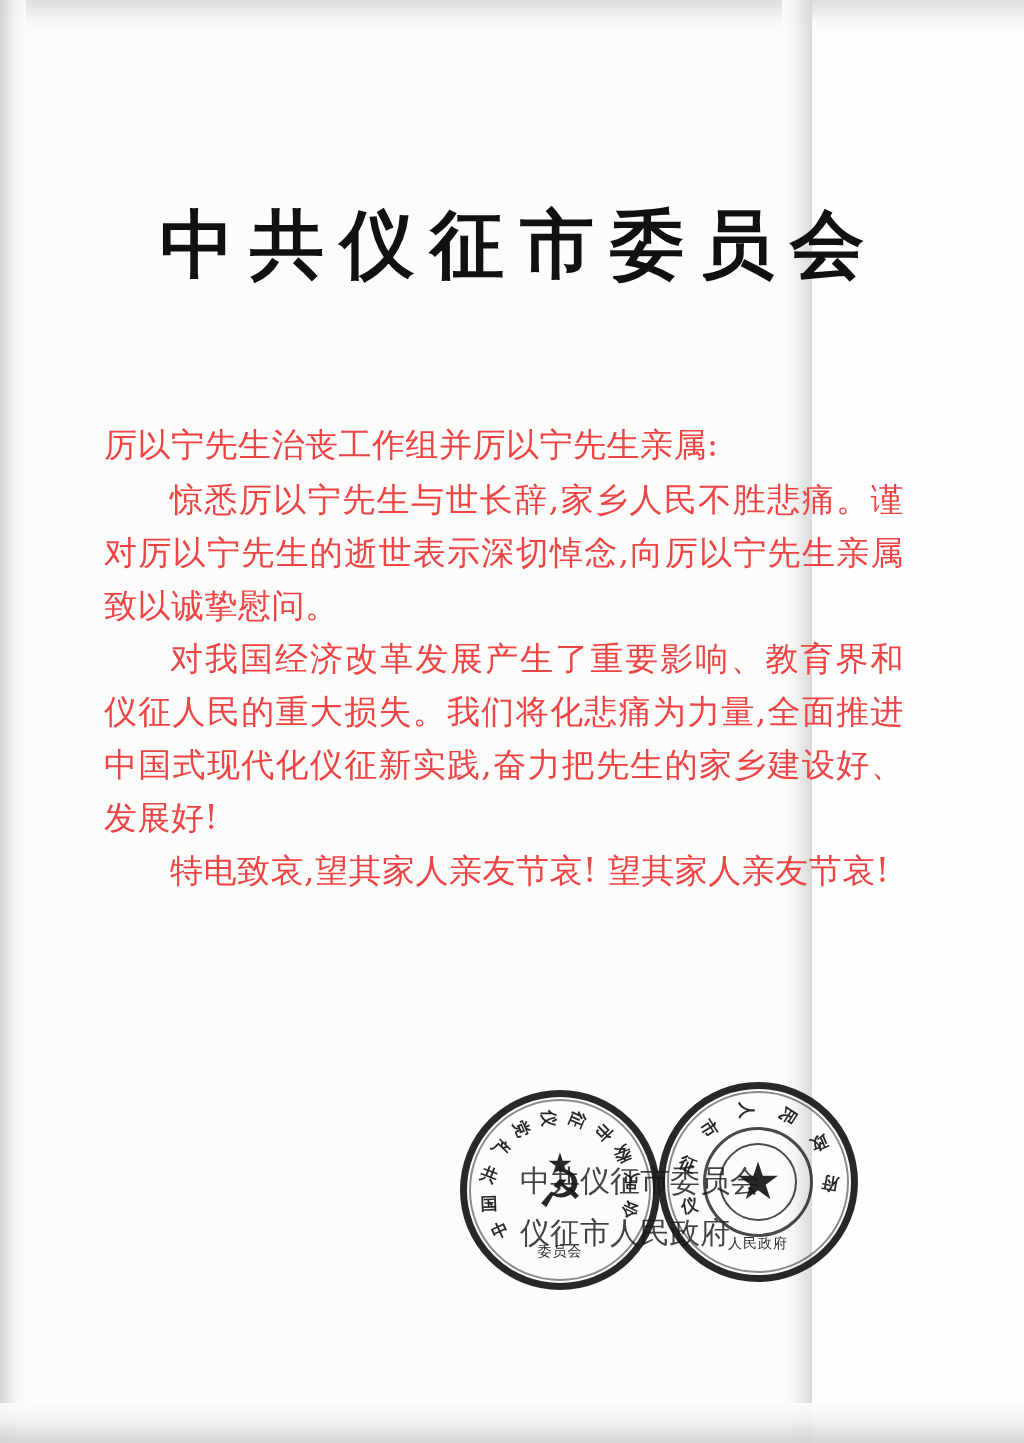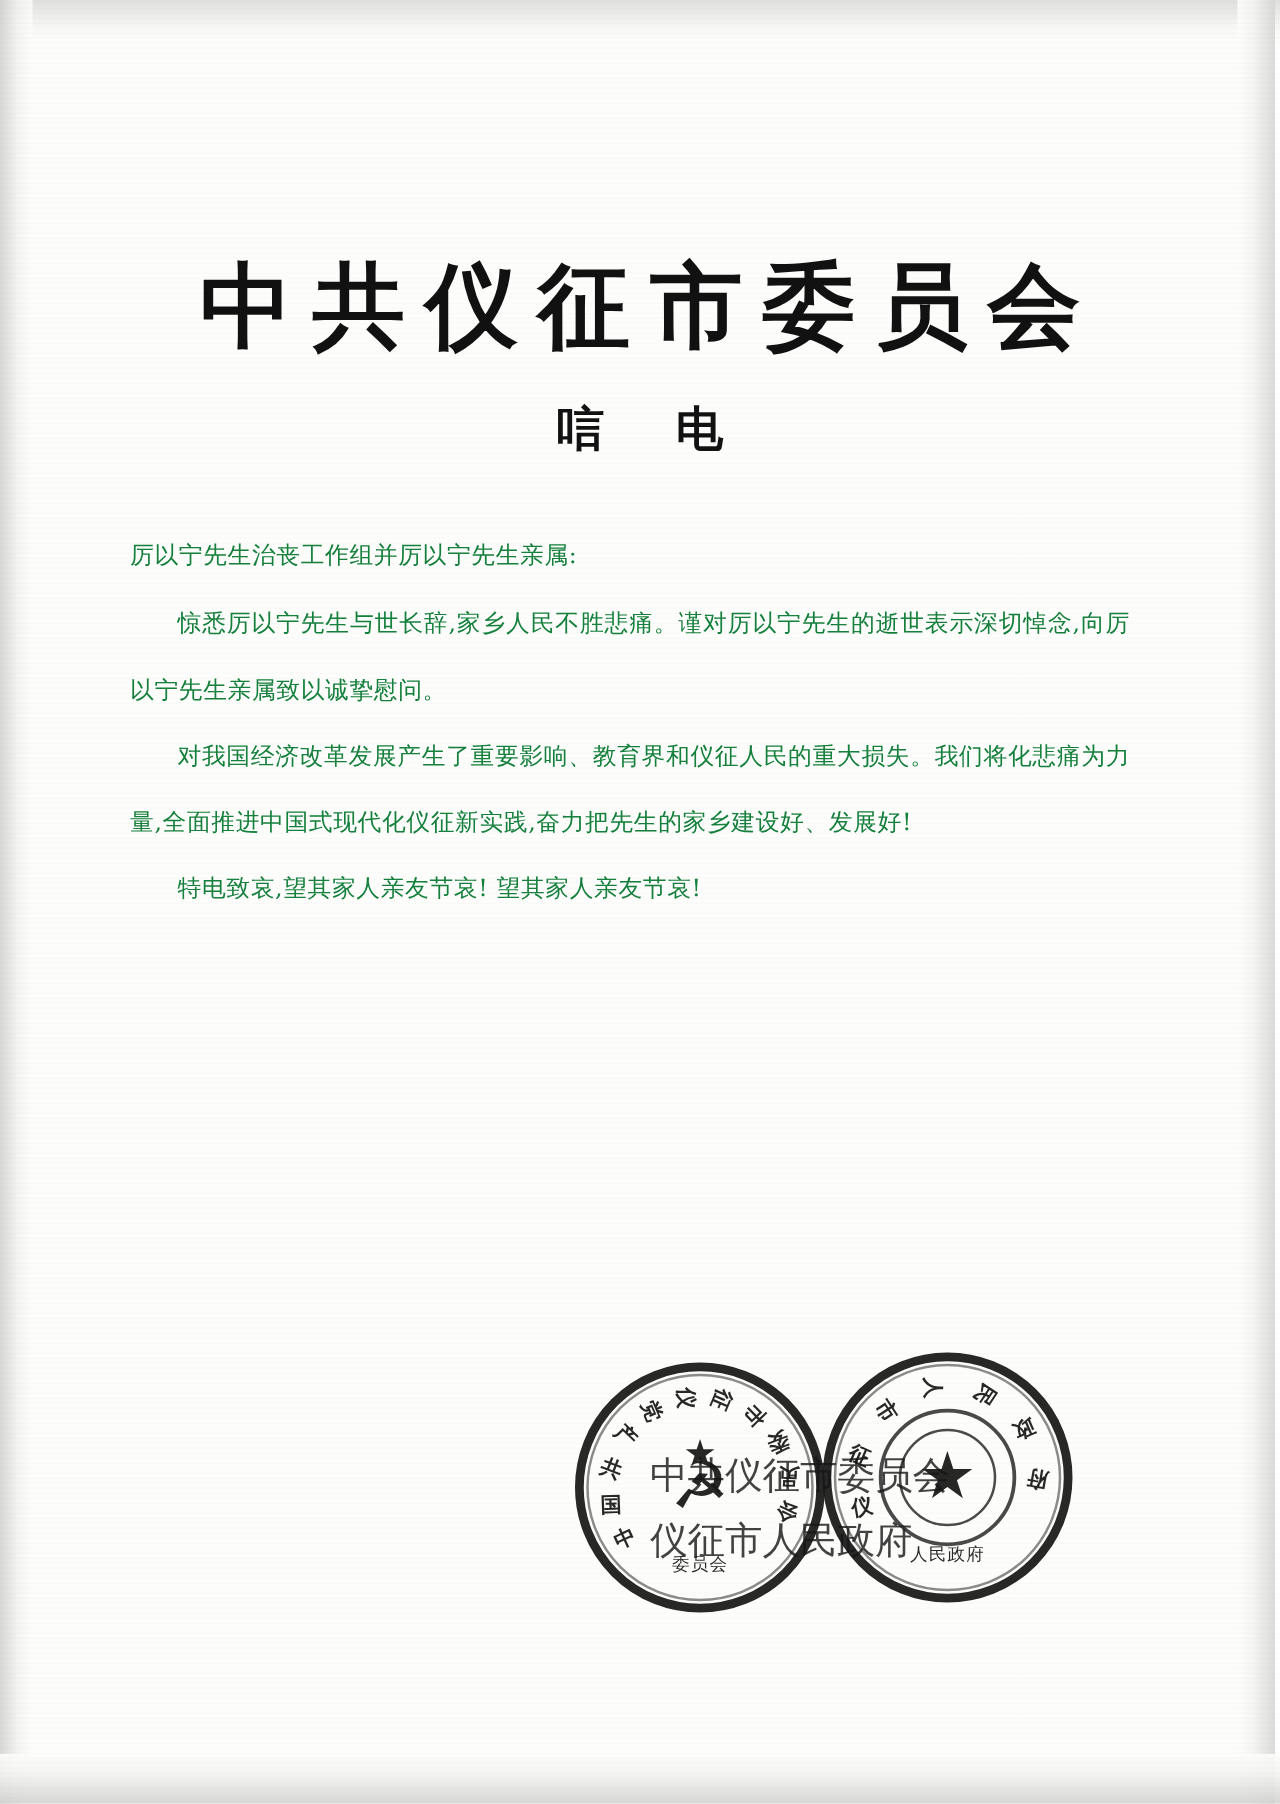--- a/index.html
+++ b/index.html
@@ -11,21 +11,21 @@
     width: 1024px;
     height: 1443px;
     font-family: "Liberation Serif", serif;
     position: relative;
     overflow: hidden;
   }
   
   .page {
     position: absolute;
     left: 0; top: 0;
-    width: 1020px;
+    width: 812px;
     height: 1443px;
     background: #fdfdfb;
   }
   
   .scan-edge-left {
     position: absolute;
     left: 0; top: 0;
     width: 26px; height: 1443px;
     background: linear-gradient(to right, #cfcfcf 0%, #f2f2f0 55%, #fdfdfb 100%);
     opacity: .85;
@@ -85,23 +85,23 @@
     text-indent: 22px;
     color: #121212;
   }
 
   .body-block {
     position: absolute;
     left: 104px;
     top: 418px;
     width: 800px;
     font-family: "DejaVu Serif", serif;
-    font-size: 19px;
+    font-size: 33px;
     line-height: 53px;
-    color: #15803d;
+    color: #ef4444;
     letter-spacing: 0.5px;
   }
   .salutation {
     margin: 0 0 2px 0;
     text-align: justify;
   }
   .para {
     margin: 0;
     text-indent: 2em;
     text-align: justify;
@@ -232,21 +232,20 @@
 
 <div class="page">
   <div class="scan-edge-top"></div>
   <div class="scan-edge-left"></div>
   <div class="scan-edge-right"></div>
   <div class="scan-edge-bottom"></div>
 
   <div class="content">
 
     <div class="doc-title">中共仪征市委员会</div>
-    <div class="doc-subtitle">唁  电</div>
 
     <div class="body-block">
       <p class="salutation">厉以宁先生治丧工作组并厉以宁先生亲属:</p>
       <p class="para">惊悉厉以宁先生与世长辞,家乡人民不胜悲痛。谨对厉以宁先生的逝世表示深切悼念,向厉以宁先生亲属致以诚挚慰问。</p>
       <p class="para">对我国经济改革发展产生了重要影响、教育界和仪征人民的重大损失。我们将化悲痛为力量,全面推进中国式现代化仪征新实践,奋力把先生的家乡建设好、发展好!</p>
       <p class="para">特电致哀,望其家人亲友节哀! 望其家人亲友节哀!</p>
     </div>
 
     <div class="signature-text">
       <div class="sig-line">中共仪征市委员会</div>

